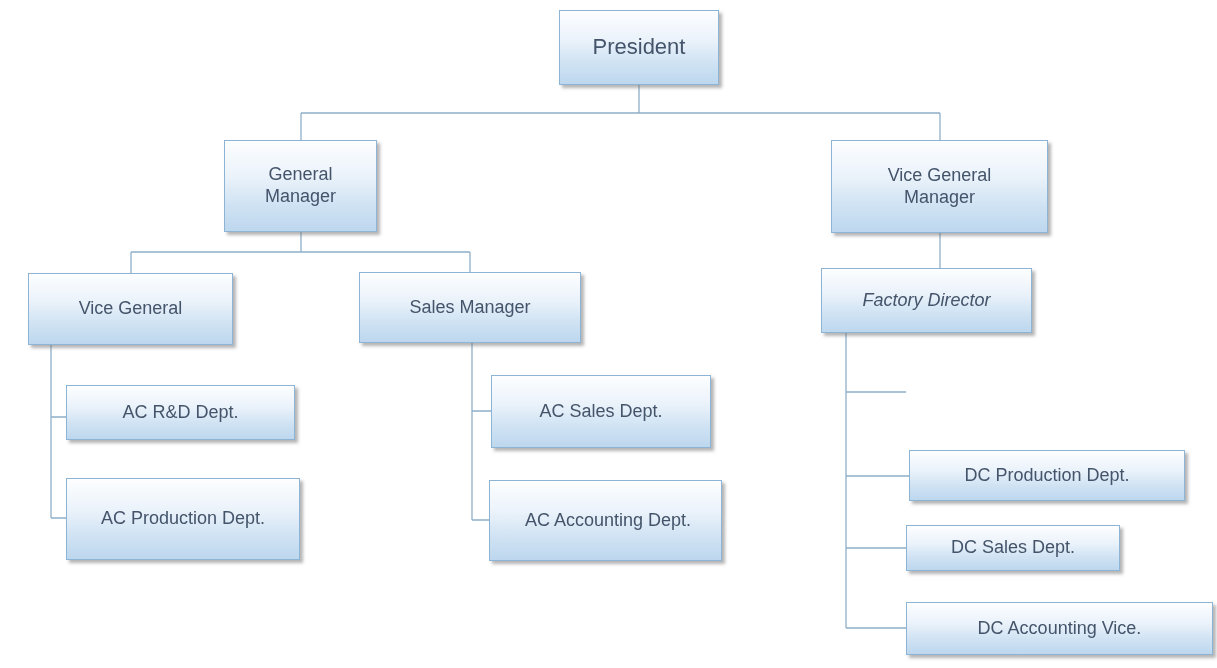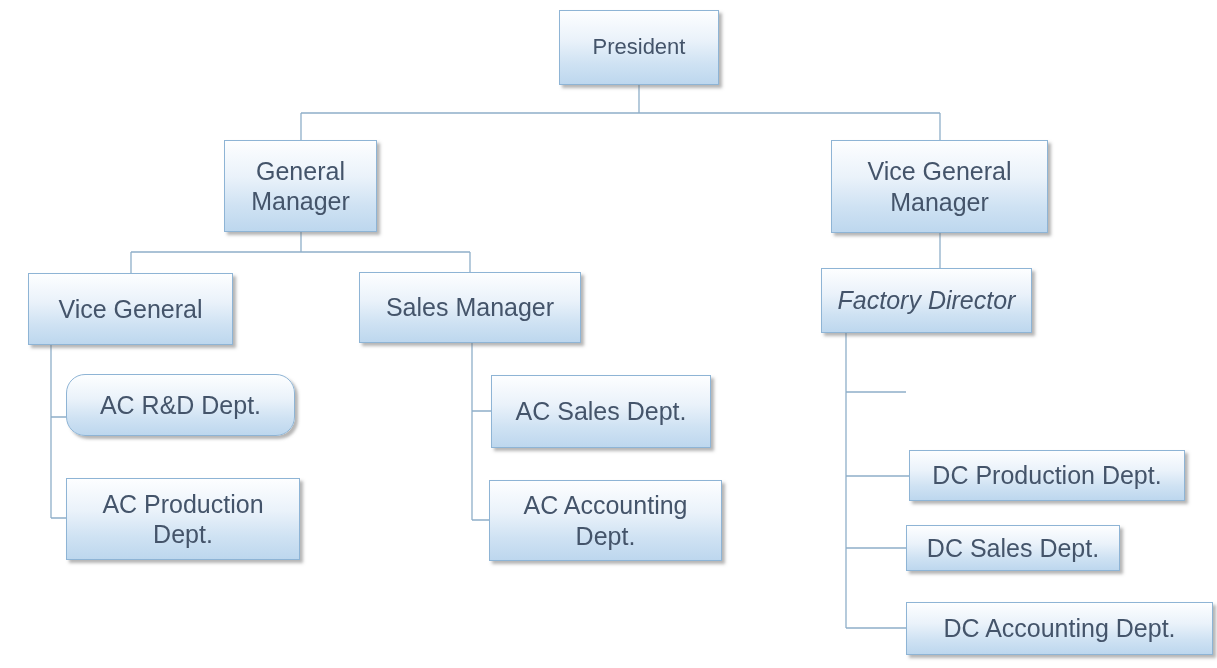--- a/index.html
+++ b/index.html
@@ -39,31 +39,31 @@
     box-sizing: border-box;
     padding: 0 10px;
     background: linear-gradient(180deg,
       var(--box-fill-top, #fdfeff) 0%,
       #eaf2fa 40%,
       #cfe2f3 72%,
       var(--box-fill-bottom, #bdd7ee) 100%);
     border: 1px solid var(--box-border, #8eb4d5);
     box-shadow: 3px 3px 3px rgba(110, 110, 110, 0.5);
     color: var(--text, #44546a);
-    font-size: 25px;
+    font-size: 18px;
     line-height: 1.22;
   }
   
   #n-president            { left: 543px; top: 10px;  width: 160px; height: 75px; font-size: 22px; }
   #n-general-manager      { left: 208px; top: 140px; width: 153px; height: 92px; }
   #n-vice-general-manager { left: 815px; top: 140px; width: 217px; height: 93px; padding: 8px 26px; }
   #n-vice-manager         { left: 12px;  top: 273px; width: 205px; height: 72px; }
   #n-sales-manager        { left: 343px; top: 272px; width: 222px; height: 71px; }
   #n-factory-director     { left: 805px; top: 268px; width: 211px; height: 65px; font-style: italic; }
-  #n-ac-rd                { left: 50px;  top: 374px; width: 229px; height: 62px; border-radius: 19px; }
+  #n-ac-rd                { left: 50px;  top: 385px; width: 229px; height: 55px; }
   #n-ac-production        { left: 50px;  top: 478px; width: 234px; height: 82px; padding: 0 30px; }
   #n-ac-sales             { left: 475px; top: 375px; width: 220px; height: 73px; }
   #n-ac-accounting        { left: 473px; top: 480px; width: 233px; height: 81px; padding: 0 30px; justify-content: flex-end; }
   #n-dc-rd                { left: 890px; top: 368px; width: 212px; height: 48px; }
   #n-dc-production        { left: 893px; top: 450px; width: 276px; height: 51px; }
   #n-dc-sales             { left: 890px; top: 525px; width: 214px; height: 46px; }
   #n-dc-accounting        { left: 890px; top: 602px; width: 307px; height: 53px; }
 </style>
 </head>
 <body>
@@ -122,16 +122,16 @@
 
   <div class="node" id="n-dc-production">
     <span>DC Production Dept.</span>
   </div>
 
   <div class="node" id="n-dc-sales">
     <span>DC Sales Dept.</span>
   </div>
 
   <div class="node" id="n-dc-accounting">
-    <span>DC Accounting Dept.</span>
+    <span>DC Accounting Vice.</span>
   </div>
 
 </div>
 
 </body></html>

